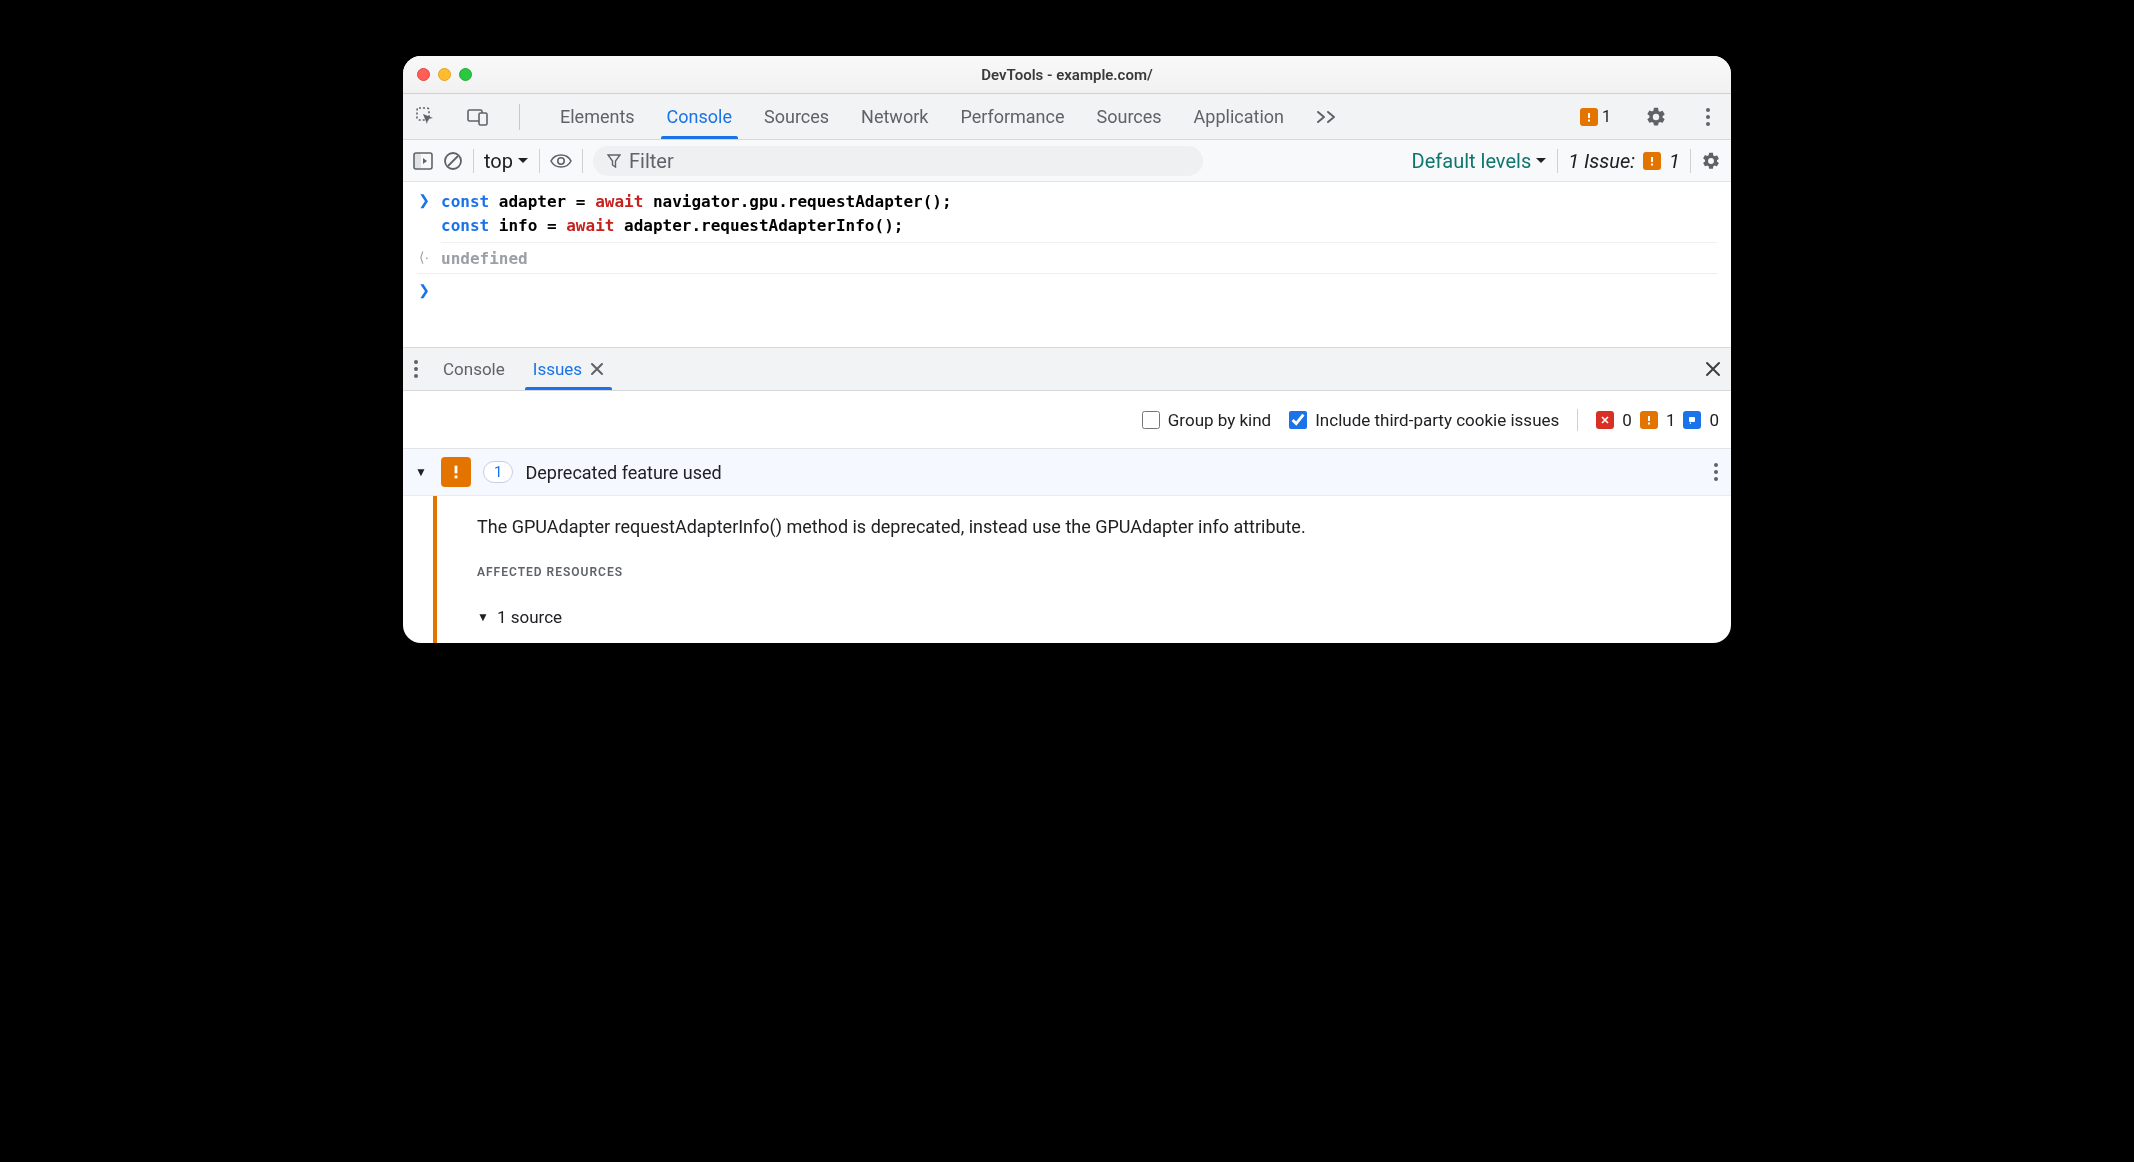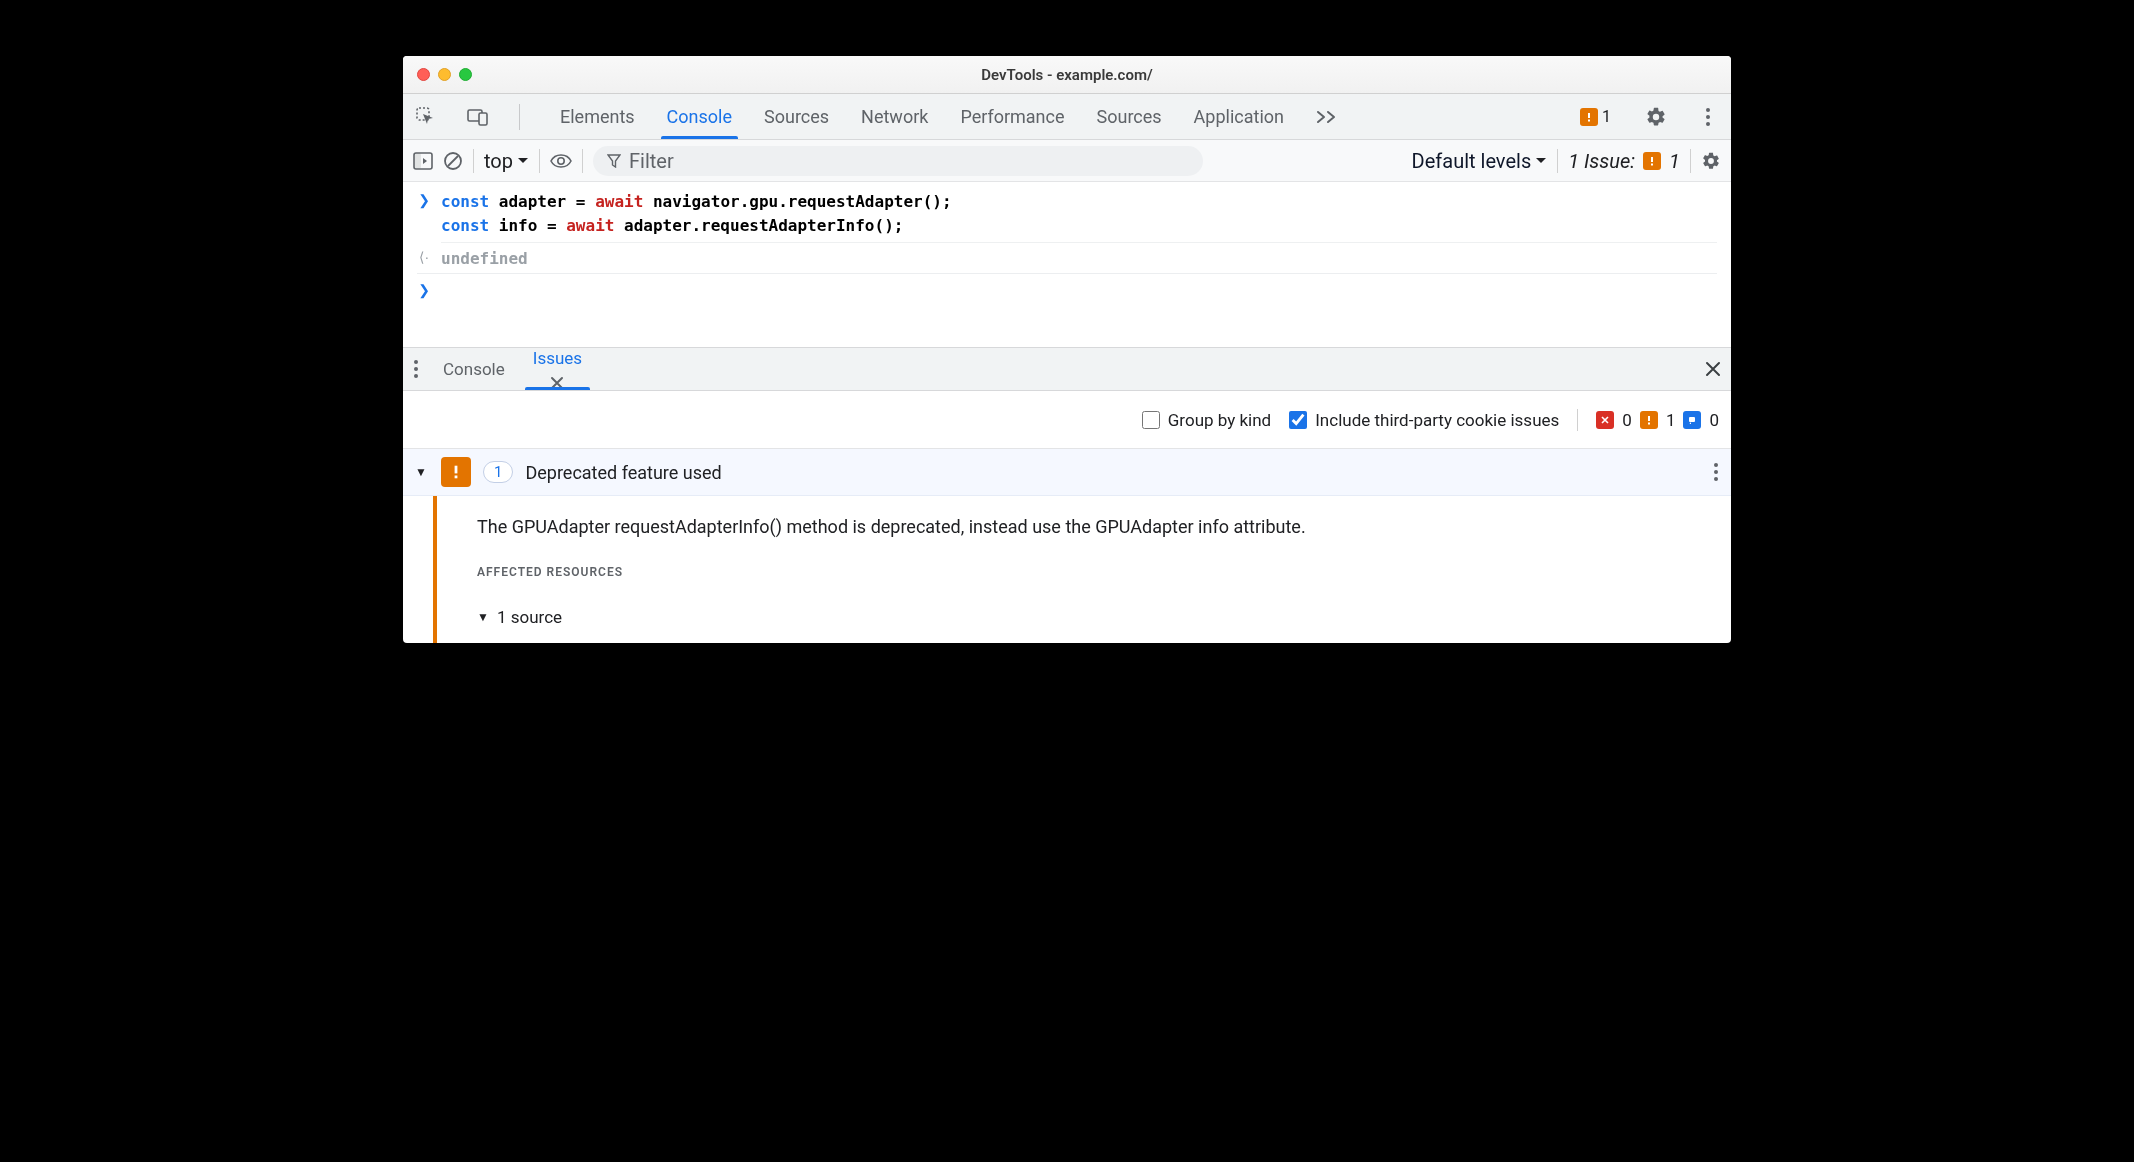--- a/index.html
+++ b/index.html
@@ -9,21 +9,21 @@
     width: 2134px;
     height: 1162px;
     display: flex;
     align-items: flex-start;
     justify-content: center;
     padding-top: 56px;
   }
   .window {
     width: 1328px;
     background: #fff;
-    border-radius: 4px;
+    border-radius: 18px;
     box-shadow: 0 20px 60px rgba(0,0,0,0.5);
     overflow: hidden;
     display: flex;
     flex-direction: column;
   }
 
   
   .titlebar {
     height: 38px;
     background: linear-gradient(#f9f9f9,#f1f1f1);
@@ -84,21 +84,21 @@
     height: 42px; display:flex; align-items:center; gap:10px;
     border-bottom:1px solid #e3e4e6; background:#f8f9fa; padding:0 10px;
     font-size:20px; color:#5f6368;
   }
   .filterbar .sep2 { width:1px; height:24px; background:#d0d0d0; }
   .context-pick { display:flex; align-items:center; gap:4px; color:#202124; }
   .filter-input {
     flex:0 0 610px; height:30px; border-radius:16px; background:#eef0f2;
     display:flex; align-items:center; gap:8px; padding:0 14px; color:#5f6368;
   }
-  .levels { display:flex; align-items:center; gap:4px; color:#0f172a;text-align:center; }
+  .levels { display:flex; align-items:center; gap:4px; color:#0f766e;text-align:center; }
   .issues-link { display:flex; align-items:center; gap:8px; color:#202124;font-style:italic; }
 
   
   .console-body {
     font-family: "SF Mono", Menlo, Consolas, monospace;
     font-size: 16px; line-height: 1.5;
     padding: 8px 14px 6px 14px;
     background:#fff;
   }
   .crow { display:flex; align-items:flex-start; gap:10px; }
@@ -111,21 +111,21 @@
   .hr { border:0; border-top:1px solid #eef0f1; margin:4px 0 4px 24px; }
   .hr2 { border:0; border-top:1px solid #eceef0; margin:2px 0; }
 
   
   .drawer-head {
     height:44px; background:#f1f3f4; border-top:1px solid #d7d8da; border-bottom:1px solid #d7d8da;
     display:flex; align-items:center; padding:0 10px; gap:10px; font-size:17px; color:#5f6368;
   }
   .drawer-tabs { display:flex; align-items:stretch; height:100%; }
   .dtab { padding:0 14px; display:flex; align-items:center; gap:8px; cursor:pointer; position:relative; }
-  .dtab.active { color:#1a73e8;flex-direction:column; }
+  .dtab.active { color:#1a73e8; }
   .dtab.active::after { content:""; position:absolute; left:6px; right:6px; bottom:0; height:3px; background:#1a73e8; border-radius:2px 2px 0 0; }
 
   
   .issues-bar {
     height:58px; border-bottom:1px solid #e3e4e6; background:#fff;
     display:flex; align-items:center; justify-content:flex-end; gap:18px;
     padding:0 12px; font-size:17px; color:#202124;
   }
   .chk { display:flex; align-items:center; gap:8px; }
   .chk input[type=checkbox]{ width:18px; height:18px; accent-color:#1a73e8; }

